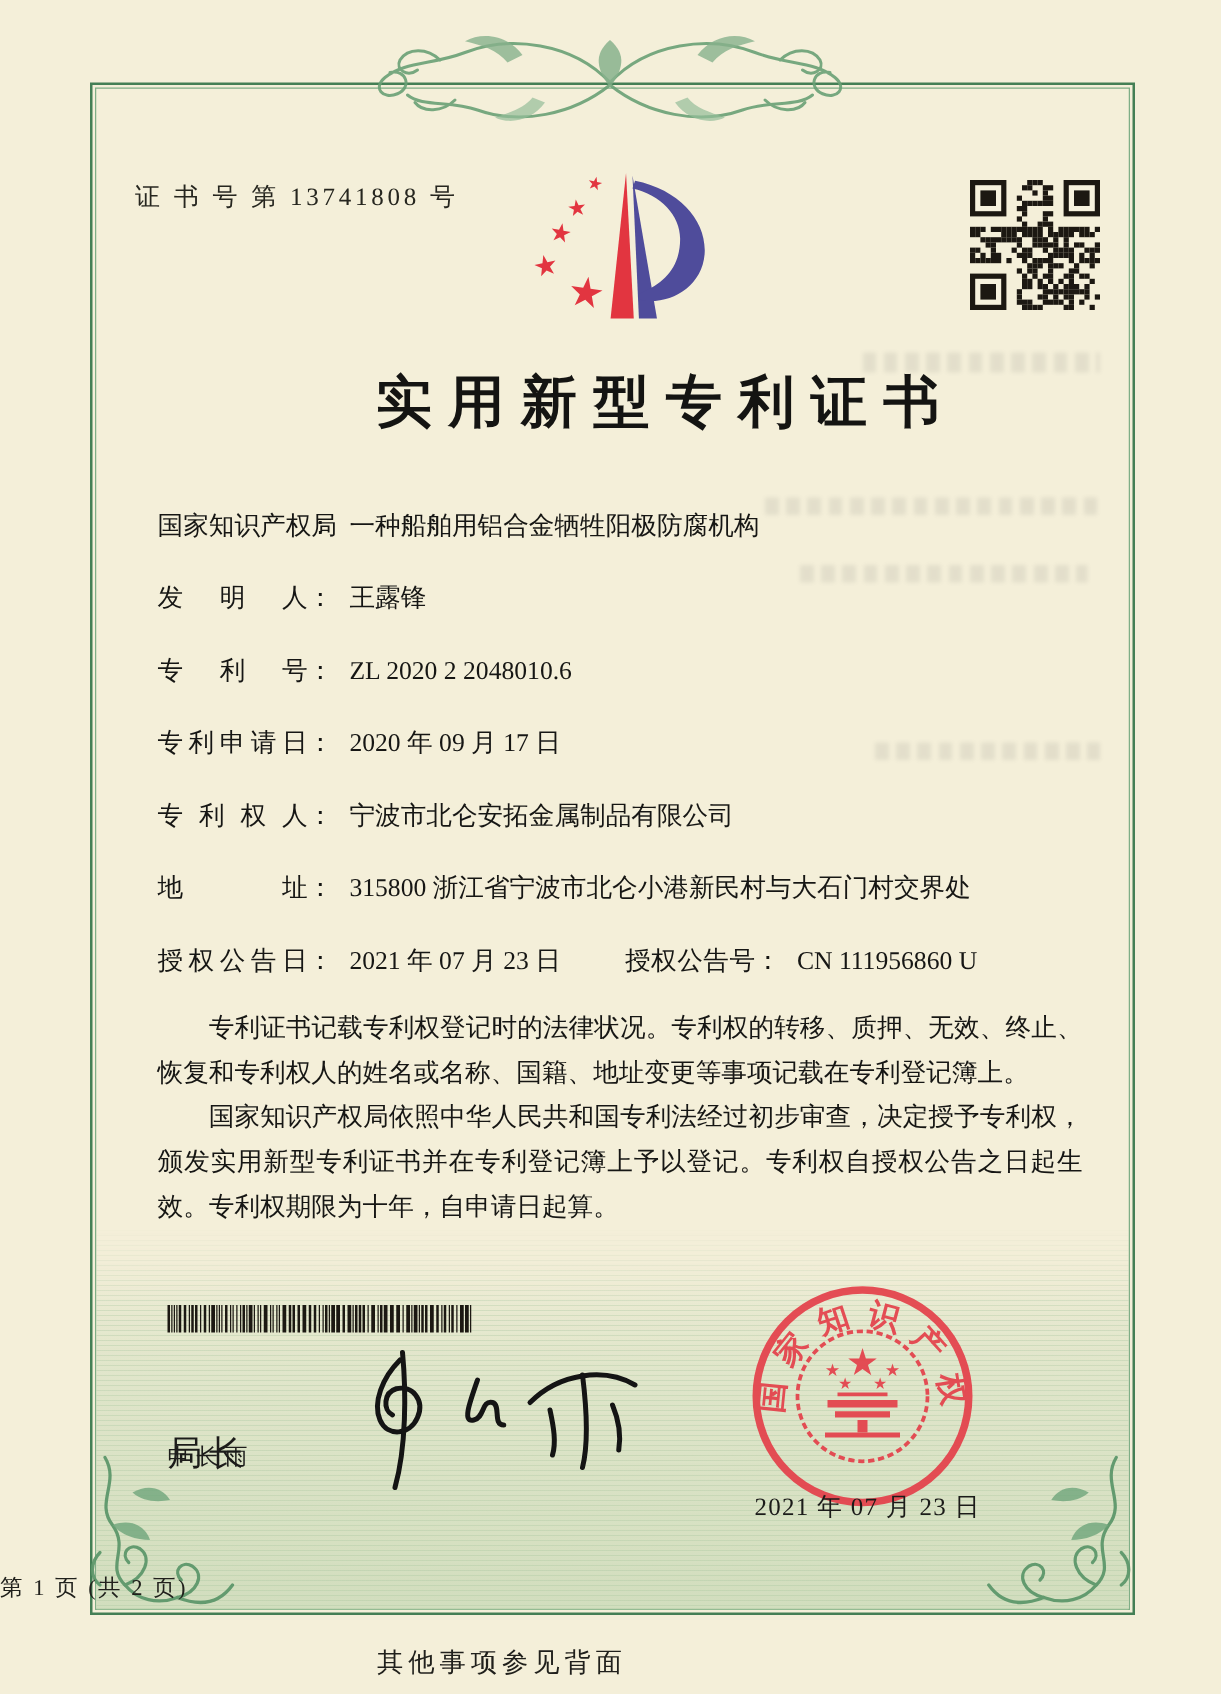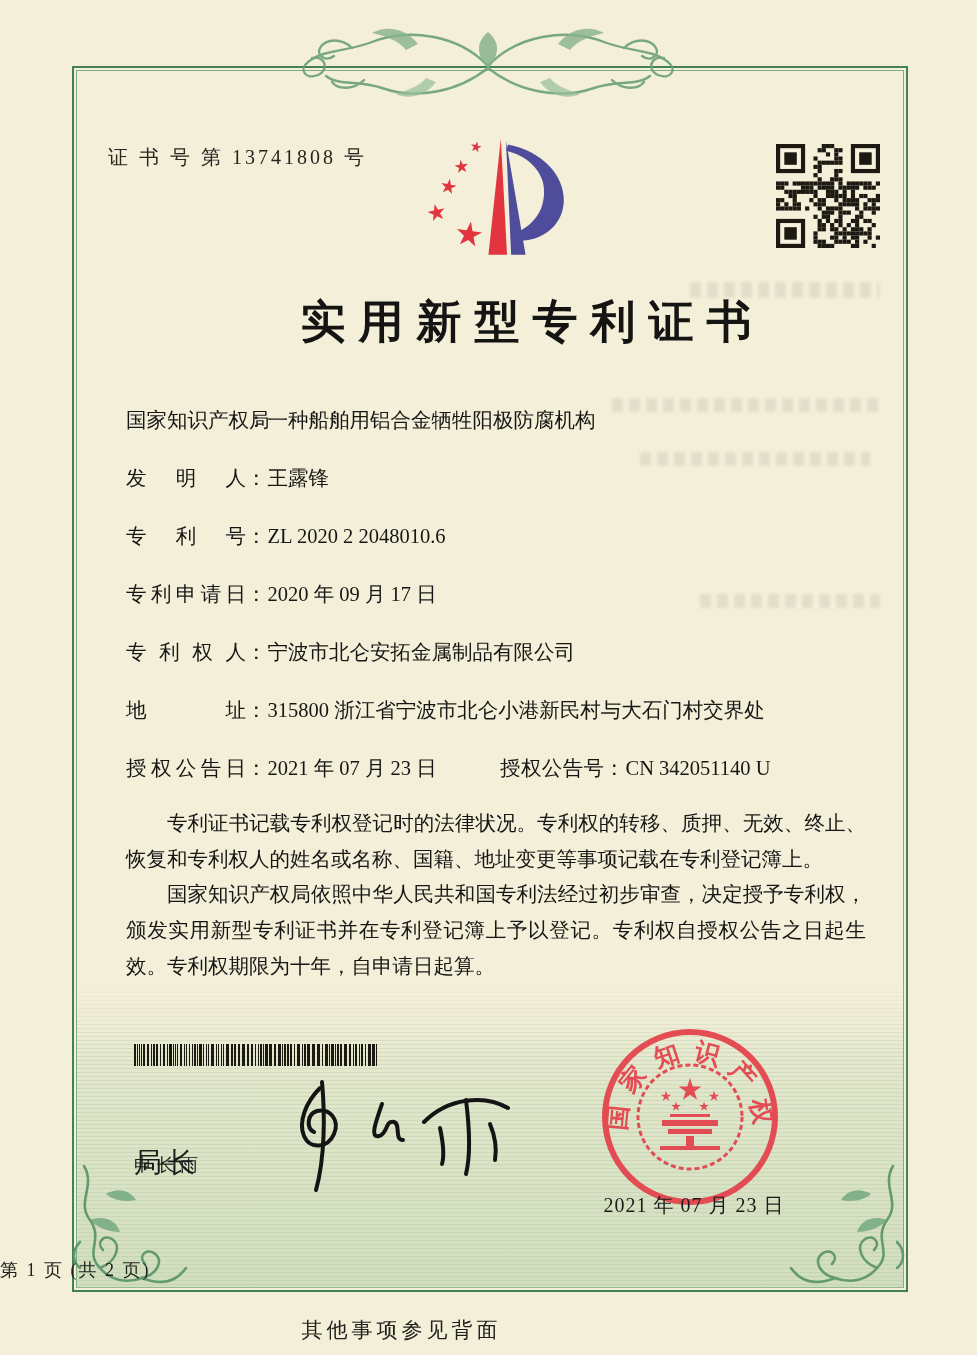--- a/index.html
+++ b/index.html
@@ -35,21 +35,21 @@
   .title{
     position:absolute;left:0;top:292px;width:977px;text-align:center;
     font-size:45px;font-weight:700;letter-spacing:13px;color:#141412;margin-left:44px;
   }
   
   .frow{position:absolute;left:126px;font-size:20.5px;white-space:nowrap;color:#161614;}
   .flabel{
     display:inline-block;width:120px;text-align:justify;text-align-last:justify;
     -moz-text-align-last:justify;text-justify:inter-character;vertical-align:top;
   }
-  .fvalue{margin-left:1px;}
+  .fvalue{margin-left:13px;}
   .fpair2{position:absolute;left:374px;top:0;white-space:nowrap;}
   .fpair2 .flabel{width:104px;}
   
   .bodytext{
     position:absolute;left:126px;top:806px;width:740px;
     font-size:20.5px;line-height:1.74;color:#161614;text-align:justify;
   }
   .bodytext p{margin:0;text-indent:2em;}
   
   .barcode{position:absolute;left:132px;top:1044px;width:248px;height:24px;}
@@ -386,21 +386,21 @@
   </div>
   <div class="frow" style="top:638px">
     <span class="flabel">专利权人</span><span>：</span><span class="fvalue">宁波市北仑安拓金属制品有限公司</span>
   </div>
   <div class="frow" style="top:696px">
     <span class="flabel">地址</span><span>：</span><span class="fvalue">315800 浙江省宁波市北仑小港新民村与大石门村交界处</span>
   </div>
   <div class="frow" style="top:754px">
     <span class="flabel">授权公告日</span><span>：</span><span class="fvalue">2021 年 07 月 23 日</span>
     <span class="fpair2">
-      <span class="flabel">授权公告号</span><span>：</span><span class="fvalue">CN 342051140 U</span>
+      <span class="flabel">授权公告号</span><span>：</span><span class="fvalue">CN 111956860 U</span>
     </span>
   </div>
 
   <div class="bodytext">
     <p>专利证书记载专利权登记时的法律状况。专利权的转移、质押、无效、终止、恢复和专利权人的姓名或名称、国籍、地址变更等事项记载在专利登记簿上。</p>
     <p>国家知识产权局依照中华人民共和国专利法经过初步审查，决定授予专利权，颁发实用新型专利证书并在专利登记簿上予以登记。专利权自授权公告之日起生效。专利权期限为十年，自申请日起算。</p>
   </div>
 
   <svg id="barcode-svg" class="barcode" viewBox="0 0 248 24" fill="#1c1812">
       <rect x="2" y="0" width="2" height="22"></rect>

